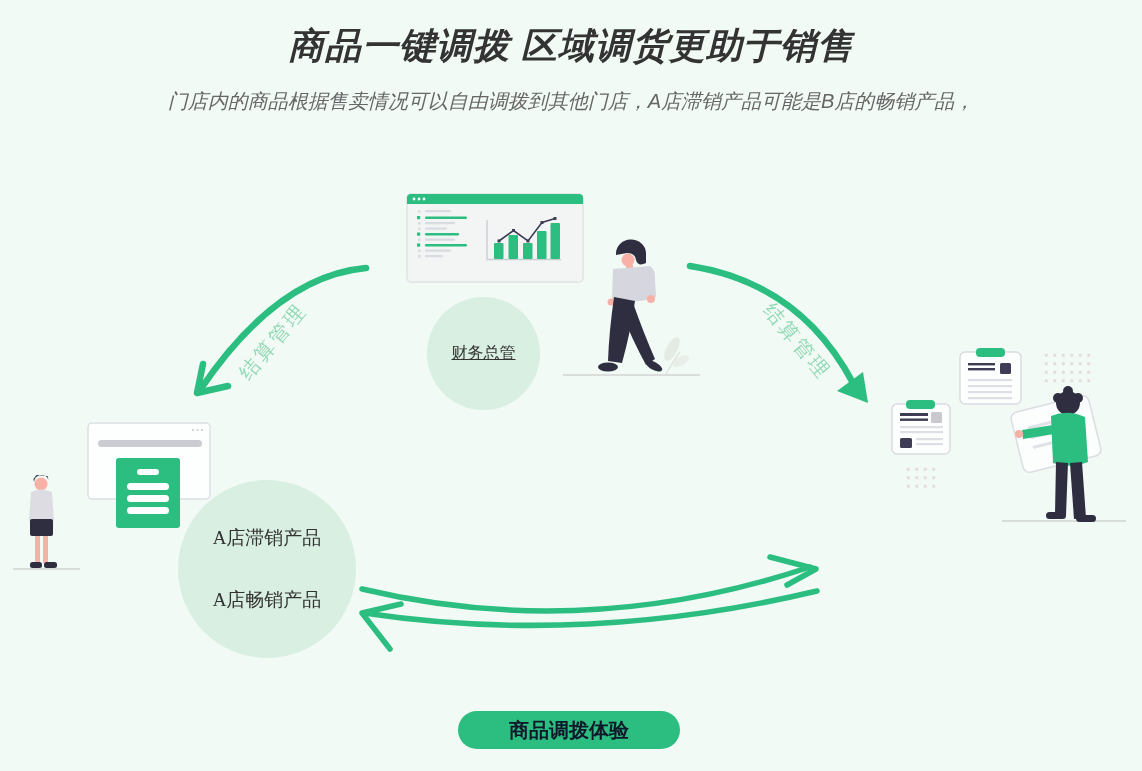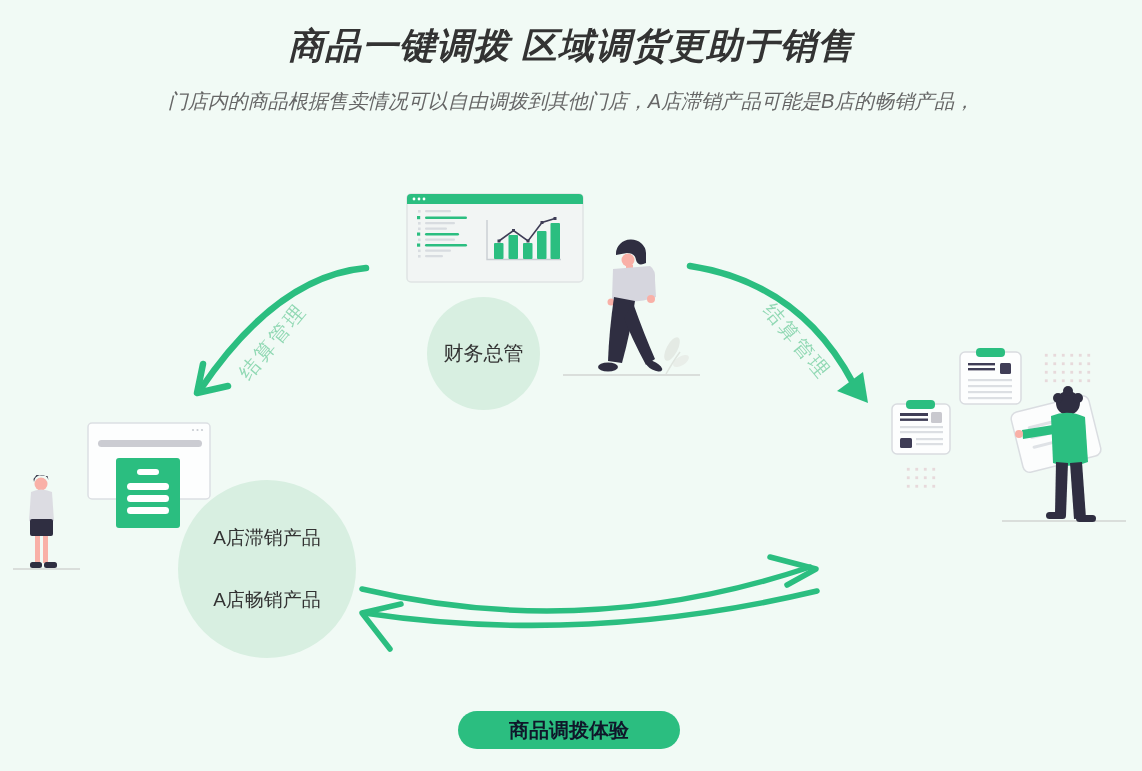--- a/index.html
+++ b/index.html
@@ -7,22 +7,22 @@
          font-family:"Liberation Sans","DejaVu Sans",sans-serif;}
   .title{position:absolute;top:22px;left:0;right:0;margin:0;text-align:center;
          font-size:36px;font-weight:bold;color:#333333;letter-spacing:1px;font-style:italic;}
   .subtitle{position:absolute;top:82px;left:0;right:0;margin:0;text-align:center;
          font-size:20px;color:#666666;line-height:38px;font-style:italic;}
   .subtitle span{display:block;}
   svg.scene{position:absolute;left:0;top:0;}
   .bubble{position:absolute;border-radius:50%;background:#d8efe1;display:flex;
           flex-direction:column;align-items:center;justify-content:center;
           color:#333333;text-align:center;}
-  .bubble-center{left:427px;top:297px;width:113px;height:113px;font-size:20px;}
-  .bubble-a{left:178px;top:480px;width:178px;height:178px;font-size:19px;gap:36px;}
+  .bubble-center{left:427px;top:297px;width:113px;height:113px;font-size:16px;text-decoration:underline;}
+  .bubble-a{left:178px;top:480px;width:178px;height:178px;font-size:19px;gap:36px;font-family:Liberation Serif, serif;}
   .bubble-b{left:825px;top:484px;width:178px;height:178px;font-size:19px;gap:21px;}
   .flow-label{position:absolute;width:140px;text-align:center;font-size:20px;
           color:#90d8b3;letter-spacing:3px;}
   .flow-label.left{left:203px;top:328px;transform:rotate(-50deg);}
   .flow-label.right{left:727px;top:328px;transform:rotate(50deg);}
   .cta{position:absolute;left:458px;top:711px;width:222px;height:38px;border-radius:19px;
        background:#2bbe80;color:#0f172a;font-size:20px;font-weight:600;
        display:flex;align-items:center;justify-content:center;cursor:pointer;}
   .dots{position:absolute;background-image:radial-gradient(circle,#e7d9db 1.6px,transparent 1.8px);
         background-size:8.5px 8.5px;}

